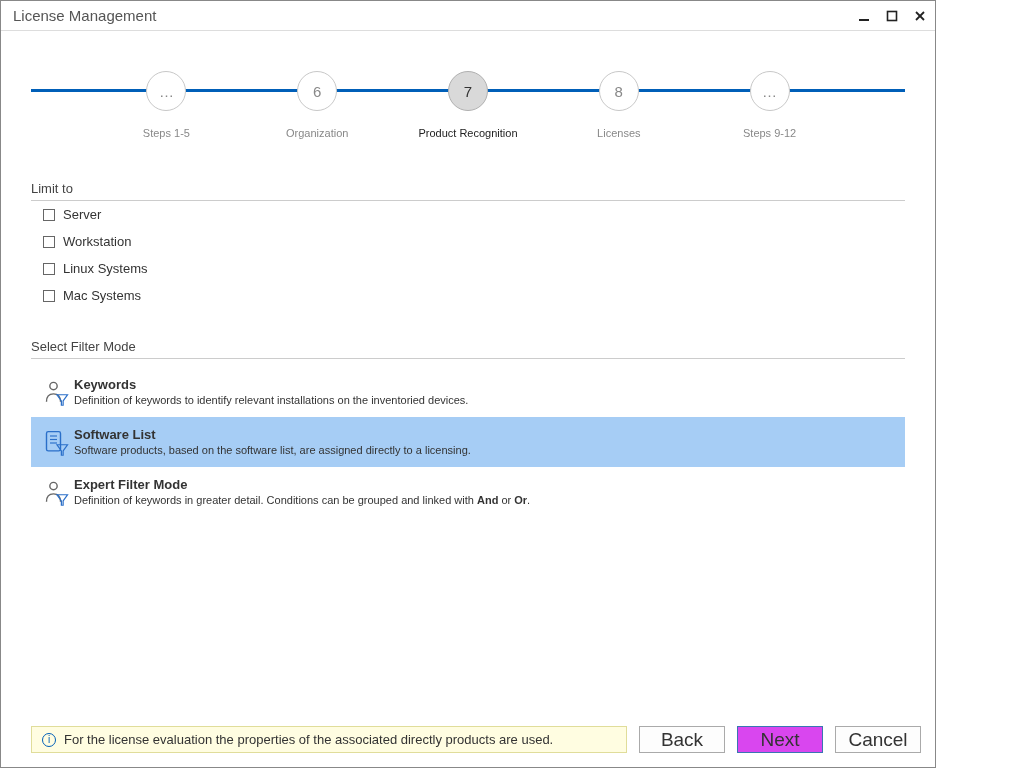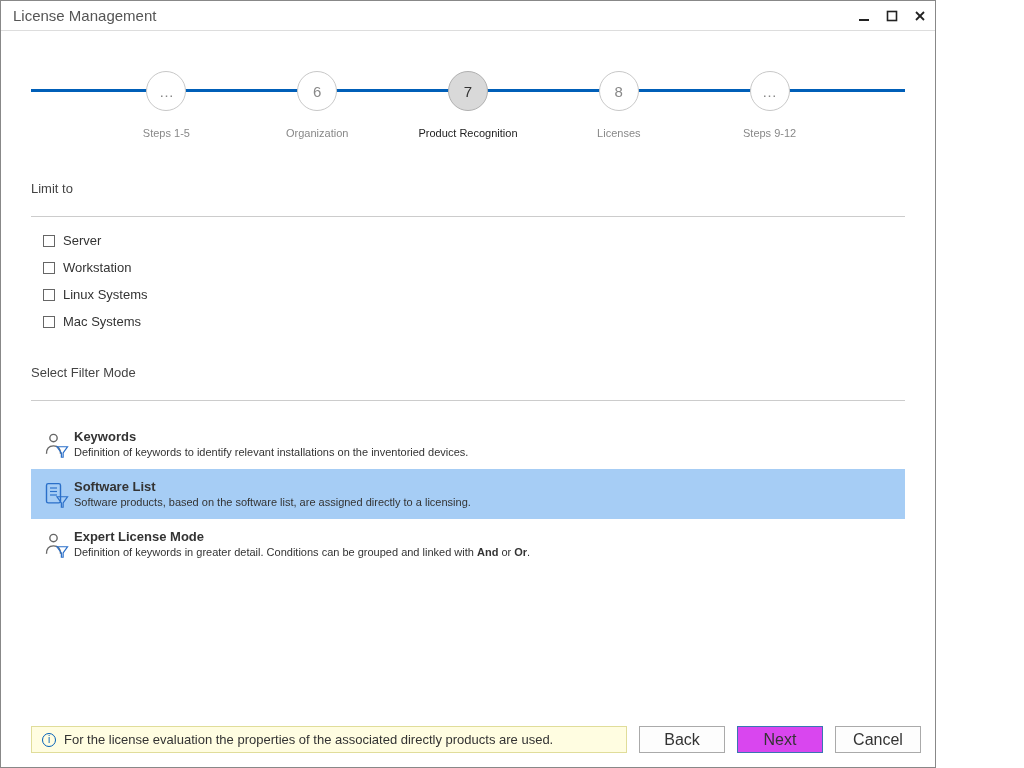--- a/index.html
+++ b/index.html
@@ -94,23 +94,22 @@
     color: #888;
   }
   .step-label.active {
     color: #222;
   }
 
   
   .section-header {
     font-size: 13px;
     color: #444;
-    padding-bottom: 20px;
+    padding-bottom: 4px;
     border-bottom: 1px solid #ccc;
-    margin-bottom: 10px;
   }
 
   
   .limit-list {
     margin-bottom: 30px;
   }
   .checkbox-row {
     display: flex;
     align-items: center;
     gap: 8px;
@@ -173,21 +172,21 @@
     display: flex; align-items: center; justify-content: center;
     font-size: 10px;
     color: #005fb8;
     flex-shrink: 0;
   }
   .btn {
     min-width: 86px;
     height: 27px;
     border: 1px solid #aaa;
     background: #fdfdfd;
-    font-size: 16px;
+    font-size: 19px;
     cursor: pointer;
     display: flex; align-items: center; justify-content: center;
   }
   .btn.primary {
     background: #d946ef;
     border: 1px solid #3a76b2;
   }
 
 </style>
 </head>
@@ -299,21 +298,21 @@
 
       <div class="filter-option">
         <div class="filter-icon">
           <svg width="28" height="28" viewBox="0 0 32 32">
             <circle cx="12" cy="8" r="4.2" fill="none" stroke="#666" stroke-width="1.6"></circle>
             <path d="M4 26 Q4 17 12 17 Q20 17 20 26" fill="none" stroke="#666" stroke-width="1.6"></path>
             <path d="M16 18 L28 18 L23 25 L23 30 L21 30 L21 25 Z" fill="none" stroke="#2a6fc9" stroke-width="1.4"></path>
           </svg>
         </div>
         <div>
-          <div class="filter-title">Expert License Mode</div>
+          <div class="filter-title">Expert Filter Mode</div>
           <div class="filter-desc">
             <span>Definition of keywords in greater detail. Conditions can be grouped and linked with </span><b>And</b><span> or </span><b>Or</b><span>.</span>
           </div>
         </div>
       </div>
 
     </div>
 
   </div>
 

